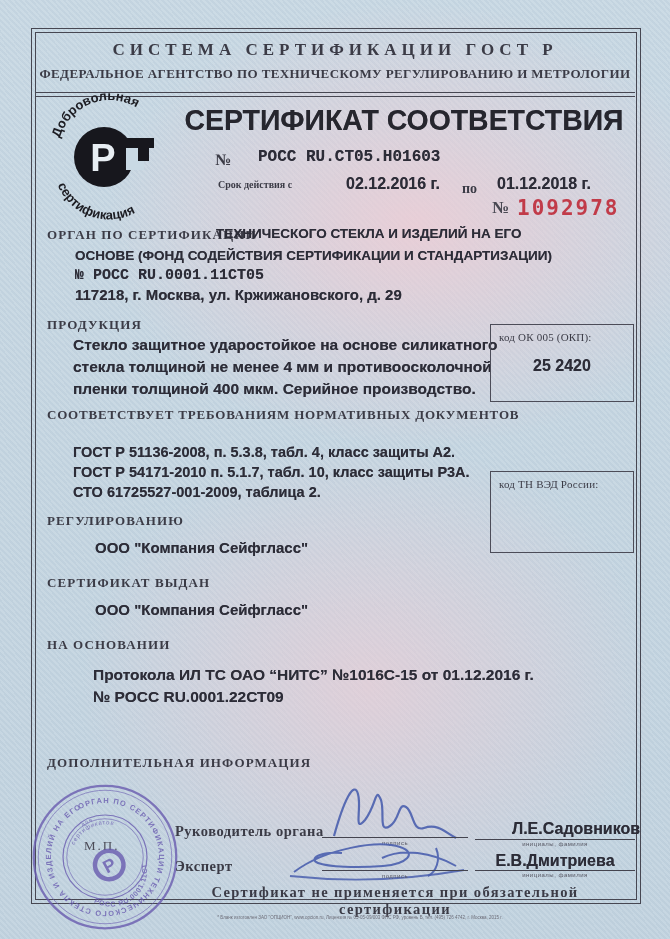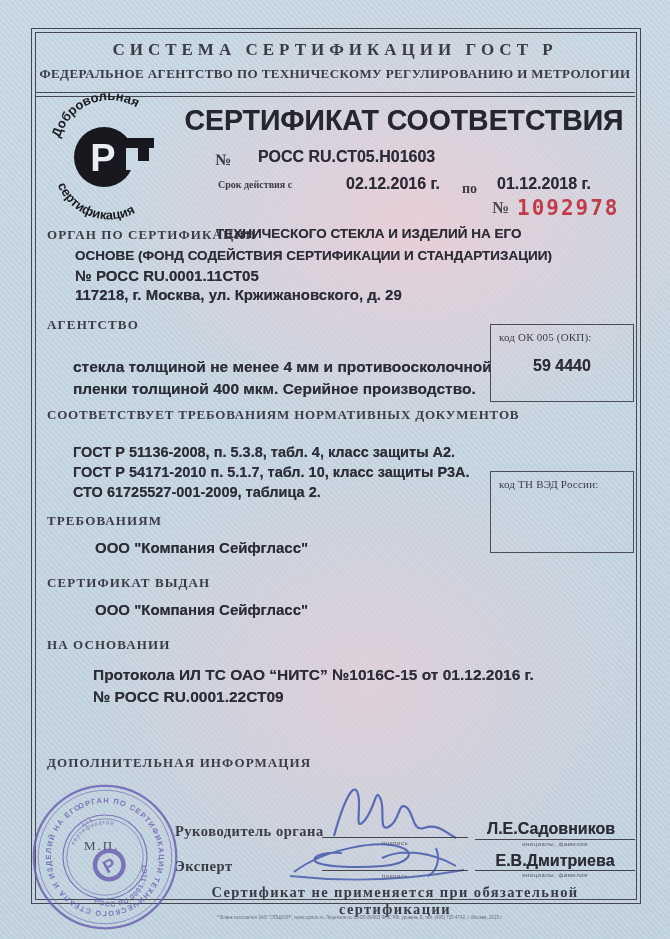--- a/index.html
+++ b/index.html
@@ -52,53 +52,54 @@
       <rect x="86" y="46" width="18" height="26" fill="#c9d9e4"></rect>
       <rect x="84" y="40" width="30" height="10" fill="#17171d"></rect>
       <rect x="98" y="40" width="11" height="23" fill="#17171d"></rect>
       <text x="63" y="73" text-anchor="middle" font-family="Liberation Sans, sans-serif" font-size="38" font-weight="bold" fill="#e8eef3">Р</text>
     </g>
   </svg>
 
   <div class="abs val center" style="left:168px;top:104px;width:472px;font-size:29px;letter-spacing:0;transform:scaleX(.98);color:#26262e;">СЕРТИФИКАТ СООТВЕТСТВИЯ</div>
 
   <div class="abs serif" style="left:215px;top:151px;font-size:16px;">№</div>
-  <div class="abs val" style="left:258px;top:148px;font-size:16px;">РОСС RU.СТ05.Н01603</div>
+  <div class="abs val" style="left:258px;top:148px;font-size:16px;font-family:Liberation Mono, monospace;">РОСС RU.СТ05.Н01603</div>
 
   <div class="abs serif" style="left:218px;top:179px;font-size:10px;">Срок действия  с</div>
   <div class="abs val" style="left:346px;top:175px;font-size:16px;">02.12.2016 г.</div>
   <div class="abs serif" style="left:462px;top:181px;font-size:14px;">по</div>
   <div class="abs val" style="left:497px;top:175px;font-size:16px;">01.12.2018 г.</div>
 
   <div class="abs serif" style="left:492px;top:198px;font-size:17px;color:#494953;">№</div>
   <div class="abs serial" style="left:517px;top:196px;font-size:21px;color:#c13b49;">1092978</div>
 
   <div class="abs serif lbl" style="left:47px;top:227px;">ОРГАН ПО СЕРТИФИКАЦИИ</div>
   <div class="abs val" style="left:216px;top:226px;font-size:13.5px;">ТЕХНИЧЕСКОГО СТЕКЛА И ИЗДЕЛИЙ НА ЕГО</div>
   <div class="abs val" style="left:75px;top:248px;font-size:13.5px;">ОСНОВЕ (ФОНД СОДЕЙСТВИЯ СЕРТИФИКАЦИИ И СТАНДАРТИЗАЦИИ)</div>
-  <div class="abs val" style="left:75px;top:267px;font-size:15px;">№ РОСС RU.0001.11СТ05</div>
+  <div class="abs val" style="left:75px;top:267px;font-size:15px;font-family:Liberation Mono, monospace;">№ РОСС RU.0001.11СТ05</div>
   <div class="abs val" style="left:75px;top:286px;font-size:15px;">117218, г. Москва, ул. Кржижановского, д. 29</div>
 
-  <div class="abs serif lbl" style="left:47px;top:317px;">АГЕНТСТВО</div>
+  <div class="abs serif lbl" style="left:47px;top:317px;">ПРОДУКЦИЯ</div>
+  <div class="abs val" style="left:73px;top:336px;font-size:15.5px;">Стекло защитное ударостойкое на основе силикатного</div>
   <div class="abs val" style="left:73px;top:358px;font-size:15.5px;">стекла толщиной не менее 4 мм и противоосколочной</div>
   <div class="abs val" style="left:73px;top:380px;font-size:15.5px;">пленки  толщиной 400 мкм.  Серийное производство.</div>
   <div class="abs codebox" style="left:490px;top:324px;width:142px;height:76px;">
     <div class="serif" style="font-size:11px;font-weight:normal;margin:6px 0 0 8px;letter-spacing:.2px;">код ОК 005 (ОКП):</div>
-    <div class="val center" style="font-size:16px;margin-top:14px;">59 4440</div>
+    <div class="val center" style="font-size:16px;margin-top:14px;">25 2420</div>
   </div>
 
   <div class="abs serif" style="left:47px;top:407px;font-size:13px;letter-spacing:.8px;">СООТВЕТСТВУЕТ ТРЕБОВАНИЯМ НОРМАТИВНЫХ ДОКУМЕНТОВ</div>
   <div class="abs codebox" style="left:490px;top:423px;width:142px;height:80px;margin-top:48px;">
     <div class="serif" style="font-size:11px;font-weight:normal;margin:6px 0 0 8px;letter-spacing:.2px;">код ТН ВЭД России:</div>
   </div>
   <div class="abs val" style="left:73px;top:444px;font-size:14.5px;">ГОСТ Р 51136-2008, п. 5.3.8, табл. 4, класс защиты А2.</div>
   <div class="abs val" style="left:73px;top:464px;font-size:14.5px;">ГОСТ Р 54171-2010 п. 5.1.7, табл. 10, класс защиты Р3А.</div>
   <div class="abs val" style="left:73px;top:484px;font-size:14.5px;">СТО 61725527-001-2009, таблица 2.</div>
 
-  <div class="abs serif lbl" style="left:47px;top:513px;">ТРЕБОВАНИЯМ</div>
+  <div class="abs serif lbl" style="left:47px;top:513px;">РЕГУЛИРОВАНИЮ</div>
   <div class="abs val" style="left:95px;top:539px;font-size:15px;">ООО "Компания Сейфгласс"</div>
 
   <div class="abs serif lbl" style="left:47px;top:575px;">СЕРТИФИКАТ ВЫДАН</div>
   <div class="abs val" style="left:95px;top:601px;font-size:15px;">ООО "Компания Сейфгласс"</div>
 
   <div class="abs serif lbl" style="left:47px;top:637px;">НА ОСНОВАНИИ</div>
   <div class="abs val" style="left:93px;top:666px;font-size:15.5px;">Протокола ИЛ ТС ОАО “НИТС” №1016С-15 от 01.12.2016 г.</div>
   <div class="abs val" style="left:93px;top:688px;font-size:15.5px;">№ РОСС RU.0001.22СТ09</div>
 
   <div class="abs serif lbl" style="left:47px;top:755px;">ДОПОЛНИТЕЛЬНАЯ ИНФОРМАЦИЯ</div>
@@ -135,21 +136,21 @@
       </text>
     </g>
   </svg>
 
   <div class="abs serif" style="left:175px;top:823px;font-size:14.5px;letter-spacing:.5px;text-align:right;">Руководитель органа</div>
   <svg class="abs" style="left:320px;top:778px;" width="150" height="62" viewBox="0 0 150 62">
     <path d="M14,58 C24,22 34,2 38,16 C42,30 33,56 45,42 C57,26 55,8 61,22 C65,34 58,56 70,48 C80,42 78,24 86,29 C94,34 92,54 104,50 C118,45 126,55 136,60" stroke="#4a5fae" stroke-width="2.2" fill="none" opacity=".9"></path>
   </svg>
   <div class="abs sigline" style="left:322px;top:836px;width:146px;height:1px;"></div>
   <div class="abs tinycap" style="left:322px;top:840px;width:146px;">подпись</div>
-  <div class="abs val center" style="left:471px;top:820px;width:160px;font-size:16px;">Л.Е.Садовников</div>
+  <div class="abs val center" style="left:496px;top:820px;width:160px;font-size:16px;">Л.Е.Садовников</div>
   <div class="abs sigline" style="left:475px;top:838px;width:160px;height:1px;"></div>
   <div class="abs tinycap" style="left:475px;top:841px;width:160px;">инициалы, фамилия</div>
 
   <div class="abs serif" style="left:175px;top:858px;font-size:14.5px;letter-spacing:.5px;">Эксперт</div>
   <svg class="abs" style="left:286px;top:838px;" width="185" height="42" viewBox="0 0 185 42">
     <path d="M8,34 C40,10 92,2 114,9 C132,15 121,26 97,28 C71,30 42,29 32,25 C22,21 34,13 56,15 M96,20 C116,10 146,14 170,28 M150,10 C155,22 150,34 142,38" stroke="#4a5fae" stroke-width="2" fill="none" opacity=".9"></path>
     <path d="M4,38 C60,44 122,42 178,32" stroke="#4a5fae" stroke-width="1.8" fill="none" opacity=".85"></path>
   </svg>
   <div class="abs sigline" style="left:322px;top:869px;width:146px;height:1px;"></div>
   <div class="abs tinycap" style="left:322px;top:873px;width:146px;">подпись</div>

